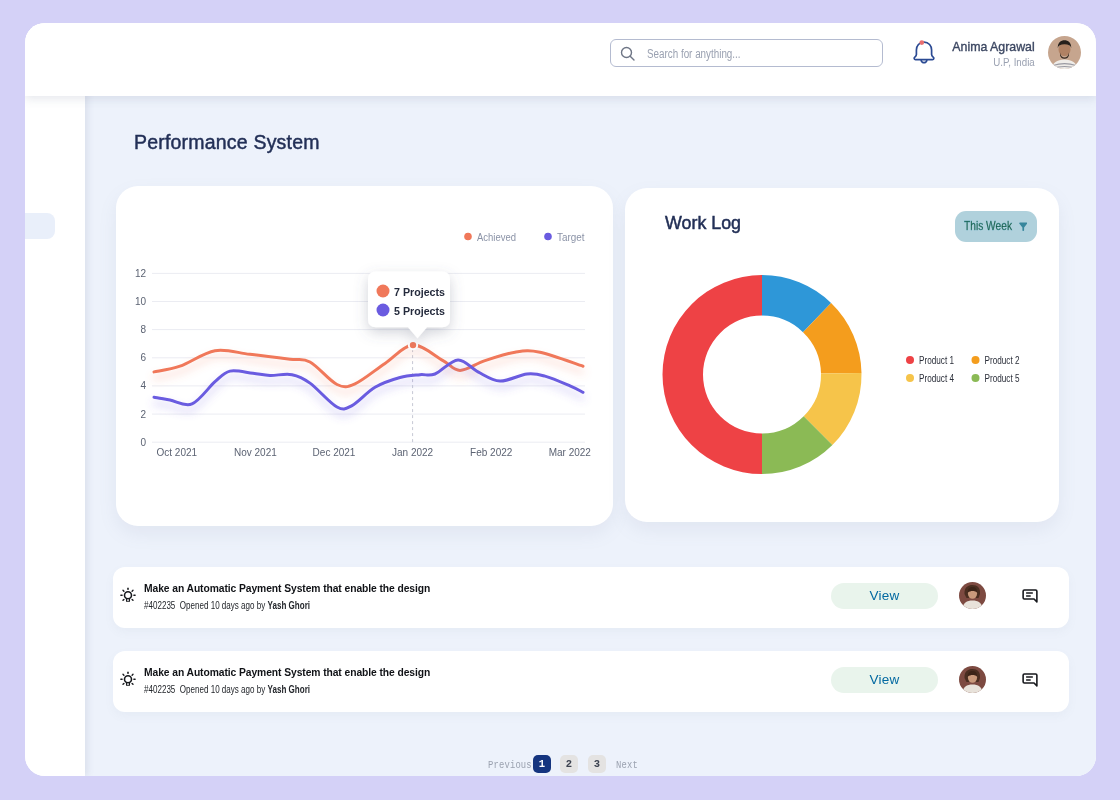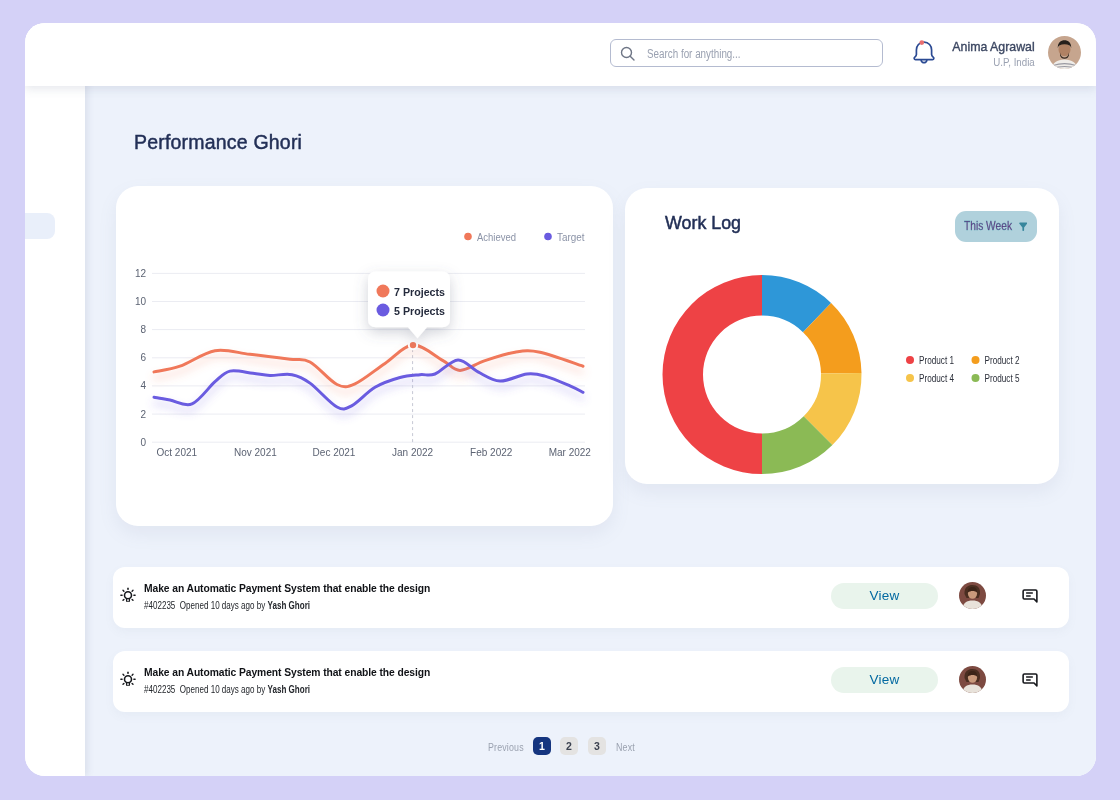--- a/index.html
+++ b/index.html
@@ -1,48 +1,48 @@
 <!DOCTYPE html>
 <html><head>
 <meta charset="utf-8">
 <style>
   * { margin:0; padding:0; box-sizing:border-box; }
   html,body { width:1120px; height:800px; overflow:hidden; }
   body { background:#d4d1f7; font-family:"Liberation Sans", sans-serif; position:relative; }
   .abs { position:absolute; }
 
   .app { position:absolute; left:25px; top:23px; width:1071px; height:753px; background:#fff; border-radius:20px; overflow:hidden; }
-  .header { position:absolute; left:0; top:0; width:100%; height:63px; background:#fff; box-shadow:0 3px 9px rgba(100,110,140,0.16); z-index:5;padding-left:29px; }
+  .header { position:absolute; left:0; top:0; width:100%; height:73px; background:#fff; box-shadow:0 3px 9px rgba(100,110,140,0.16); z-index:5;padding-left:29px; }
   .sidebar { position:absolute; left:0; top:0; width:60px; height:753px; background:#fff; box-shadow:3px 0 6px rgba(100,110,140,0.12); z-index:4; }
   .content { position:absolute; left:60px; top:63px; width:1011px; height:690px; background:#edf2fb; z-index:3; }
   .sideitem { position:absolute; left:0px; top:190px; width:30px; height:26px; background:#e9effa; border-radius:0 8px 8px 0; z-index:6; }
 
   
   .search { position:absolute; left:585px; top:16px; width:273px; height:28px; border:1px solid #b4bbd0; border-radius:6px; background:#fff; }
   .search .ph { position:absolute; left:36px; top:7px; font-size:12px; color:#9aa1b1; transform:scaleX(0.82); transform-origin:0 0; white-space:nowrap; }
   .uname { position:absolute; right:61px; top:16px; text-align:right;margin-left:16px; }
   .uname .n { font-size:13px; color:#3b4661; font-weight:400; -webkit-text-stroke:0.35px #3b4661; transform:scaleX(0.95); transform-origin:100% 0; white-space:nowrap; }
   .uname .l { font-size:10.8px; color:#9aa1b1; margin-top:2px; transform:scaleX(0.9); transform-origin:100% 0; }
 
   h1.pr { position:absolute; left:109px; top:108px; font-size:19.5px; font-weight:400; -webkit-text-stroke:0.45px #222f56; color:#222f56; letter-spacing:0.2px; z-index:6; white-space:nowrap; }
 
   .card { position:absolute; background:#fff; border-radius:22px; box-shadow:0 8px 18px rgba(120,130,160,0.10); z-index:6; }
   .chartcard { left:91px; top:163px; width:497px; height:340px; }
-  .worklog  { left:600px; top:165px; width:434px; height:296px;padding-left:28px; }
+  .worklog  { left:600px; top:165px; width:434px; height:334px;padding-left:28px; }
 
   .wl-title { position:absolute; left:40px; top:24px; font-size:18.8px; font-weight:400; -webkit-text-stroke:0.5px #222f56; color:#222f56; letter-spacing:0; transform:scaleX(0.95); transform-origin:0 0; white-space:nowrap; }
-  .chip { position:absolute; right:22px; top:23px; width:82px; height:31px; background:#b0d1dc; border-radius:11px; color:#701a75; font-size:12px; font-weight:700; letter-spacing:0; line-height:31px; }
+  .chip { position:absolute; right:22px; top:23px; width:82px; height:31px; background:#b0d1dc; border-radius:11px; color:#14532d; font-size:12px; font-weight:700; letter-spacing:0; line-height:31px; }
 
   .row { position:absolute; left:88px; width:956px; height:61px; background:#fff; border-radius:12px; box-shadow:0 4px 10px rgba(120,130,160,0.06); z-index:6; }
   .row1 { top:544px; } .row2 { top:628px; }
   .row .title { position:absolute; left:31px; top:14px; font-size:11.8px; font-weight:700; color:#101216; letter-spacing:-0.1px; transform:scaleX(0.875); transform-origin:0 0; white-space:nowrap; }
   .row .sub { position:absolute; left:31px; top:33px; font-size:10.2px; color:#23262b; transform:scaleX(0.79); transform-origin:0 0; white-space:nowrap; }
   .view { position:absolute; left:718px; top:16px; width:107px; height:26px; background:#e9f4ec; border-radius:13px; color:#0369a1; font-size:13.5px; text-align:center; line-height:26px; letter-spacing:0.2px; }
 
-  .pag { position:absolute; left:0; top:714px; width:1044px; height:20px; z-index:6; }
+  .pag { position:absolute; left:0; top:732px; width:1044px; height:20px; z-index:6;font-family:Liberation Mono, monospace; }
   .pag .t { position:absolute; top:4px; font-size:10.8px; color:#9ba2b0; letter-spacing:0.2px; transform:scaleX(0.82); transform-origin:0 0; white-space:nowrap; }
   .pbtn { position:absolute; top:0; width:18px; height:18px; border-radius:5px; font-size:10.5px; text-align:center; line-height:18px; color:#3c4250; background:#e4e3e2; font-weight:700; }
   .pbtn.active { background:#15357f; color:#fff; }
 </style>
 </head>
 <body>
   <div class="app">
     <div class="content"></div>
     <div class="sidebar"></div>
     <div class="sideitem"></div>
@@ -74,21 +74,21 @@
           <ellipse cx="16.5" cy="13.5" rx="6.0" ry="6.6" fill="#b08163"></ellipse>
           <path d="M9.8 12 C9.5 6.5 13 4.2 16.5 4.2 C20 4.2 23.5 6.5 23.2 12 C22.7 9.4 20.5 8.2 16.5 8.2 C12.5 8.2 10.3 9.4 9.8 12 Z" fill="#27201b"></path>
           <path d="M12 16.5 C12.5 19.8 14.2 21.6 16.5 21.6 C18.8 21.6 20.5 19.8 21 16.5 L21 19.2 C20.3 21.6 18.8 22.8 16.5 22.8 C14.2 22.8 12.7 21.6 12 19.2 Z" fill="#33271f"></path>
           <path d="M4 33 C4 26.8 9.2 23.4 16.5 23.4 C23.8 23.4 29 26.8 29 33 Z" fill="#efece8"></path>
           <path d="M5 29.5 C12 27.2 21 27.2 28 29.5" stroke="#9a9aa2" stroke-width="1.1" fill="none"></path>
           <path d="M4.3 32.3 C12 30 21 30 28.7 32.3" stroke="#9a9aa2" stroke-width="1.1" fill="none"></path>
         </g>
       </svg>
     </div>
 
-    <h1 class="pr">Performance Ghori</h1>
+    <h1 class="pr">Performance System</h1>
 
     <div class="card chartcard">
       <svg width="497" height="340" viewBox="0 0 497 340">
 <defs>
           <filter id="go" x="-30%" y="-30%" width="160%" height="200%">
             <feDropShadow dx="0" dy="6" stdDeviation="4" flood-color="#f0785a" flood-opacity="0.35"></feDropShadow>
           </filter>
           <filter id="gp" x="-30%" y="-30%" width="160%" height="200%">
             <feDropShadow dx="0" dy="6" stdDeviation="4" flood-color="#6a5be0" flood-opacity="0.35"></feDropShadow>
           </filter>

